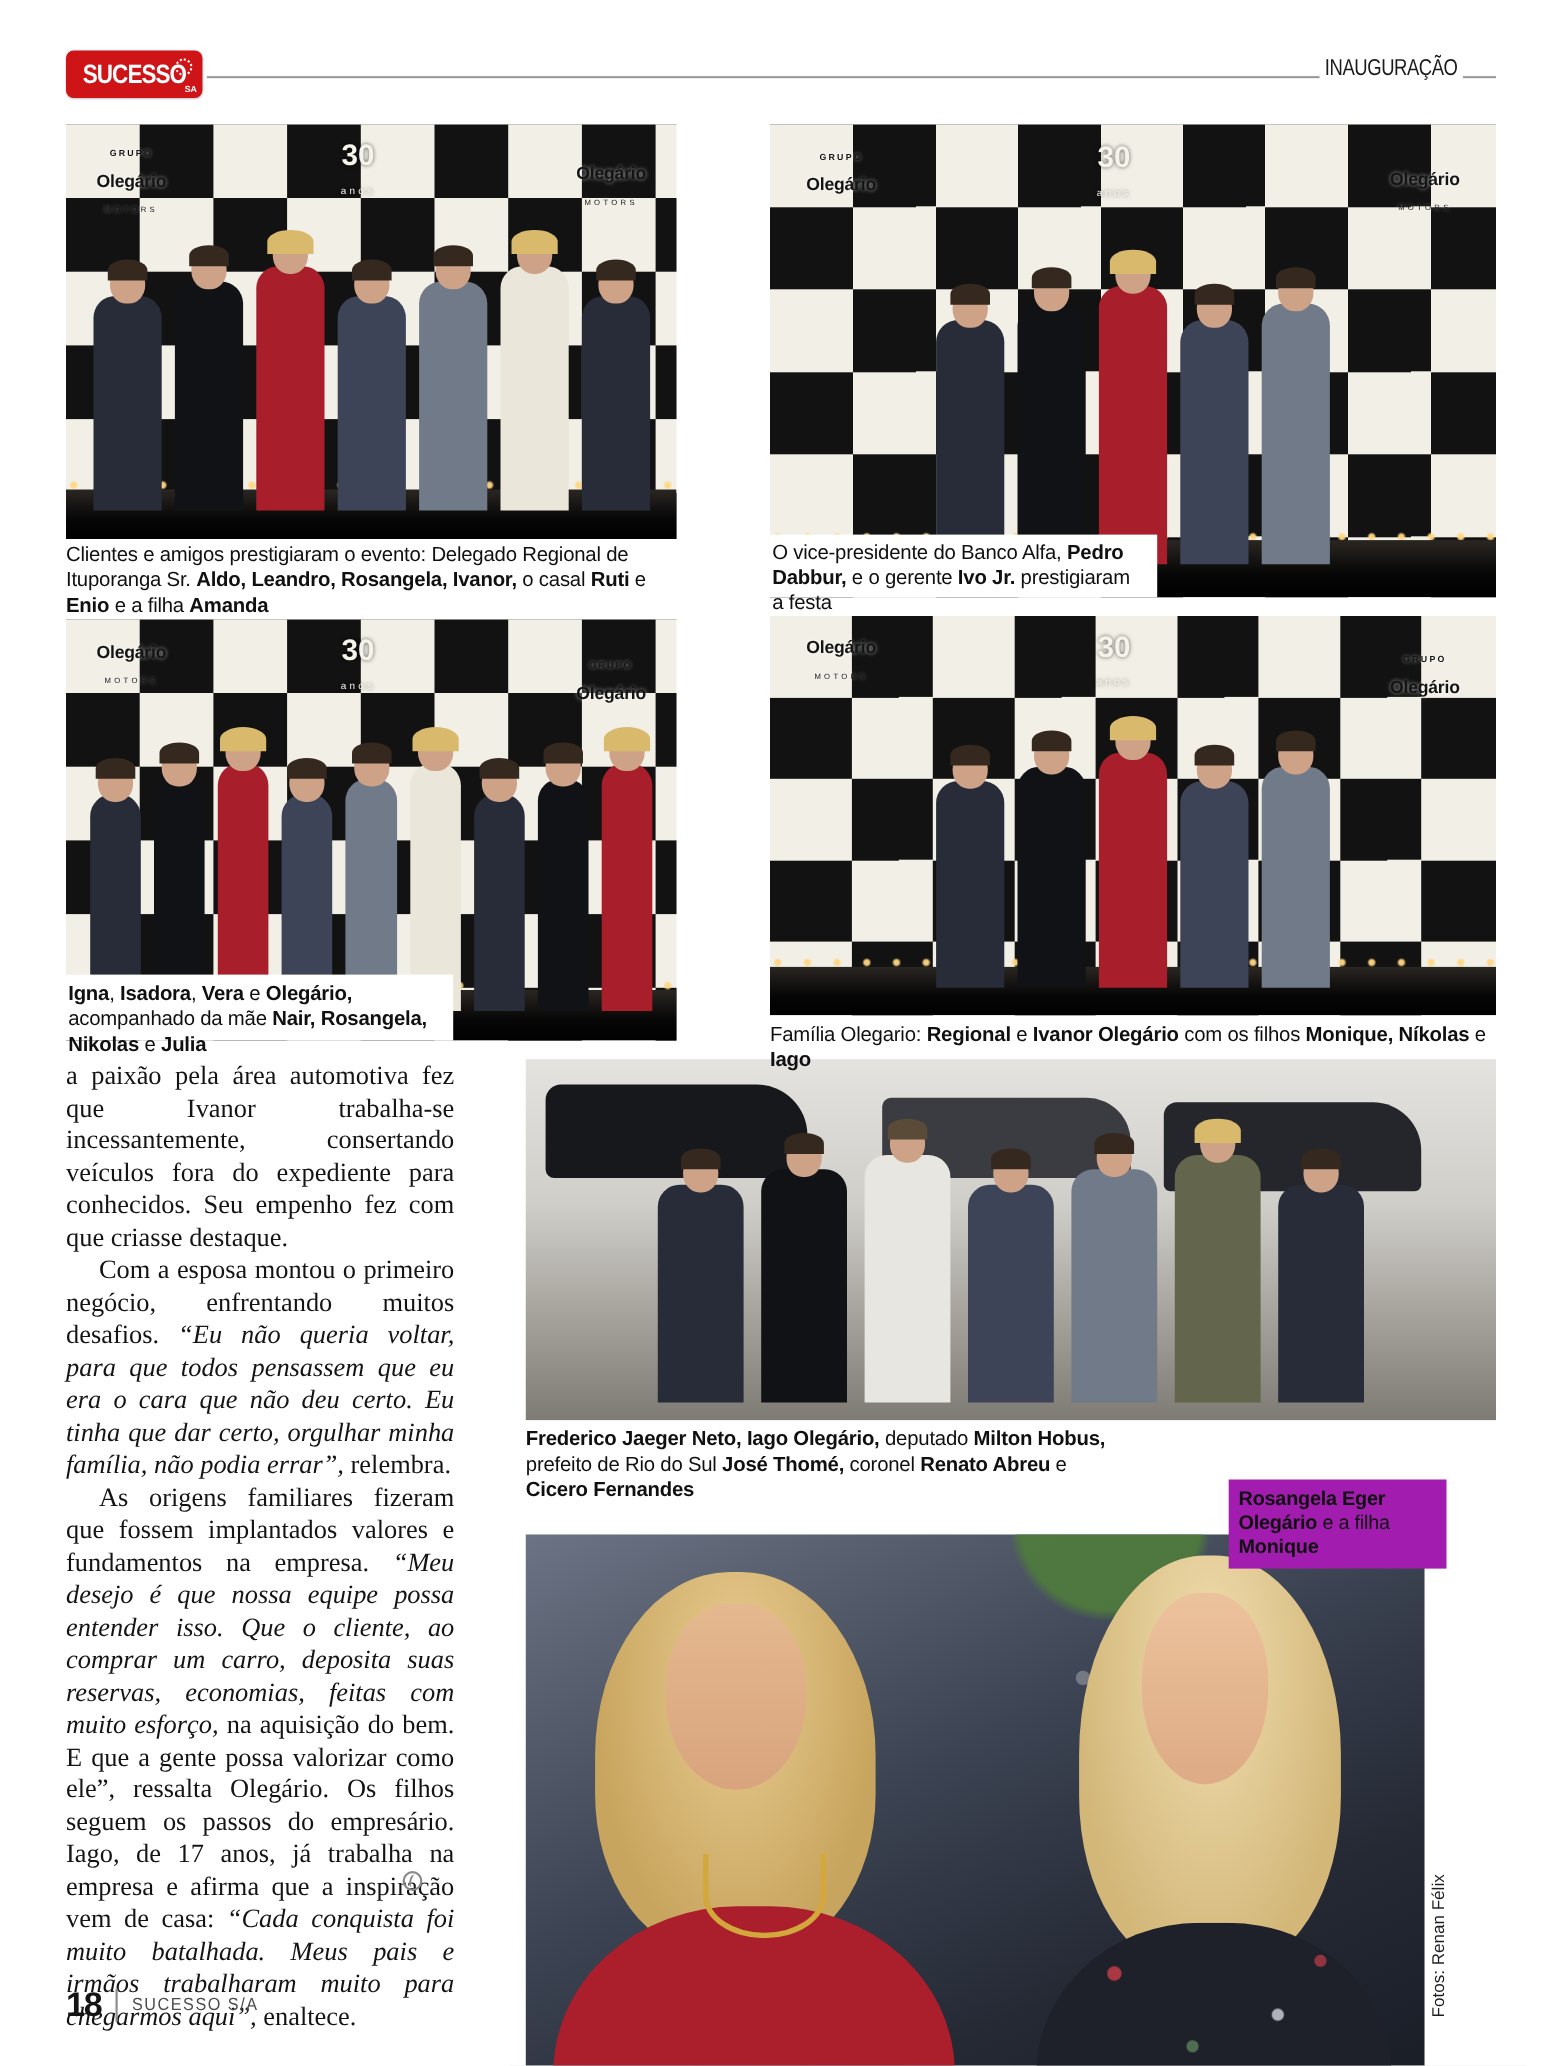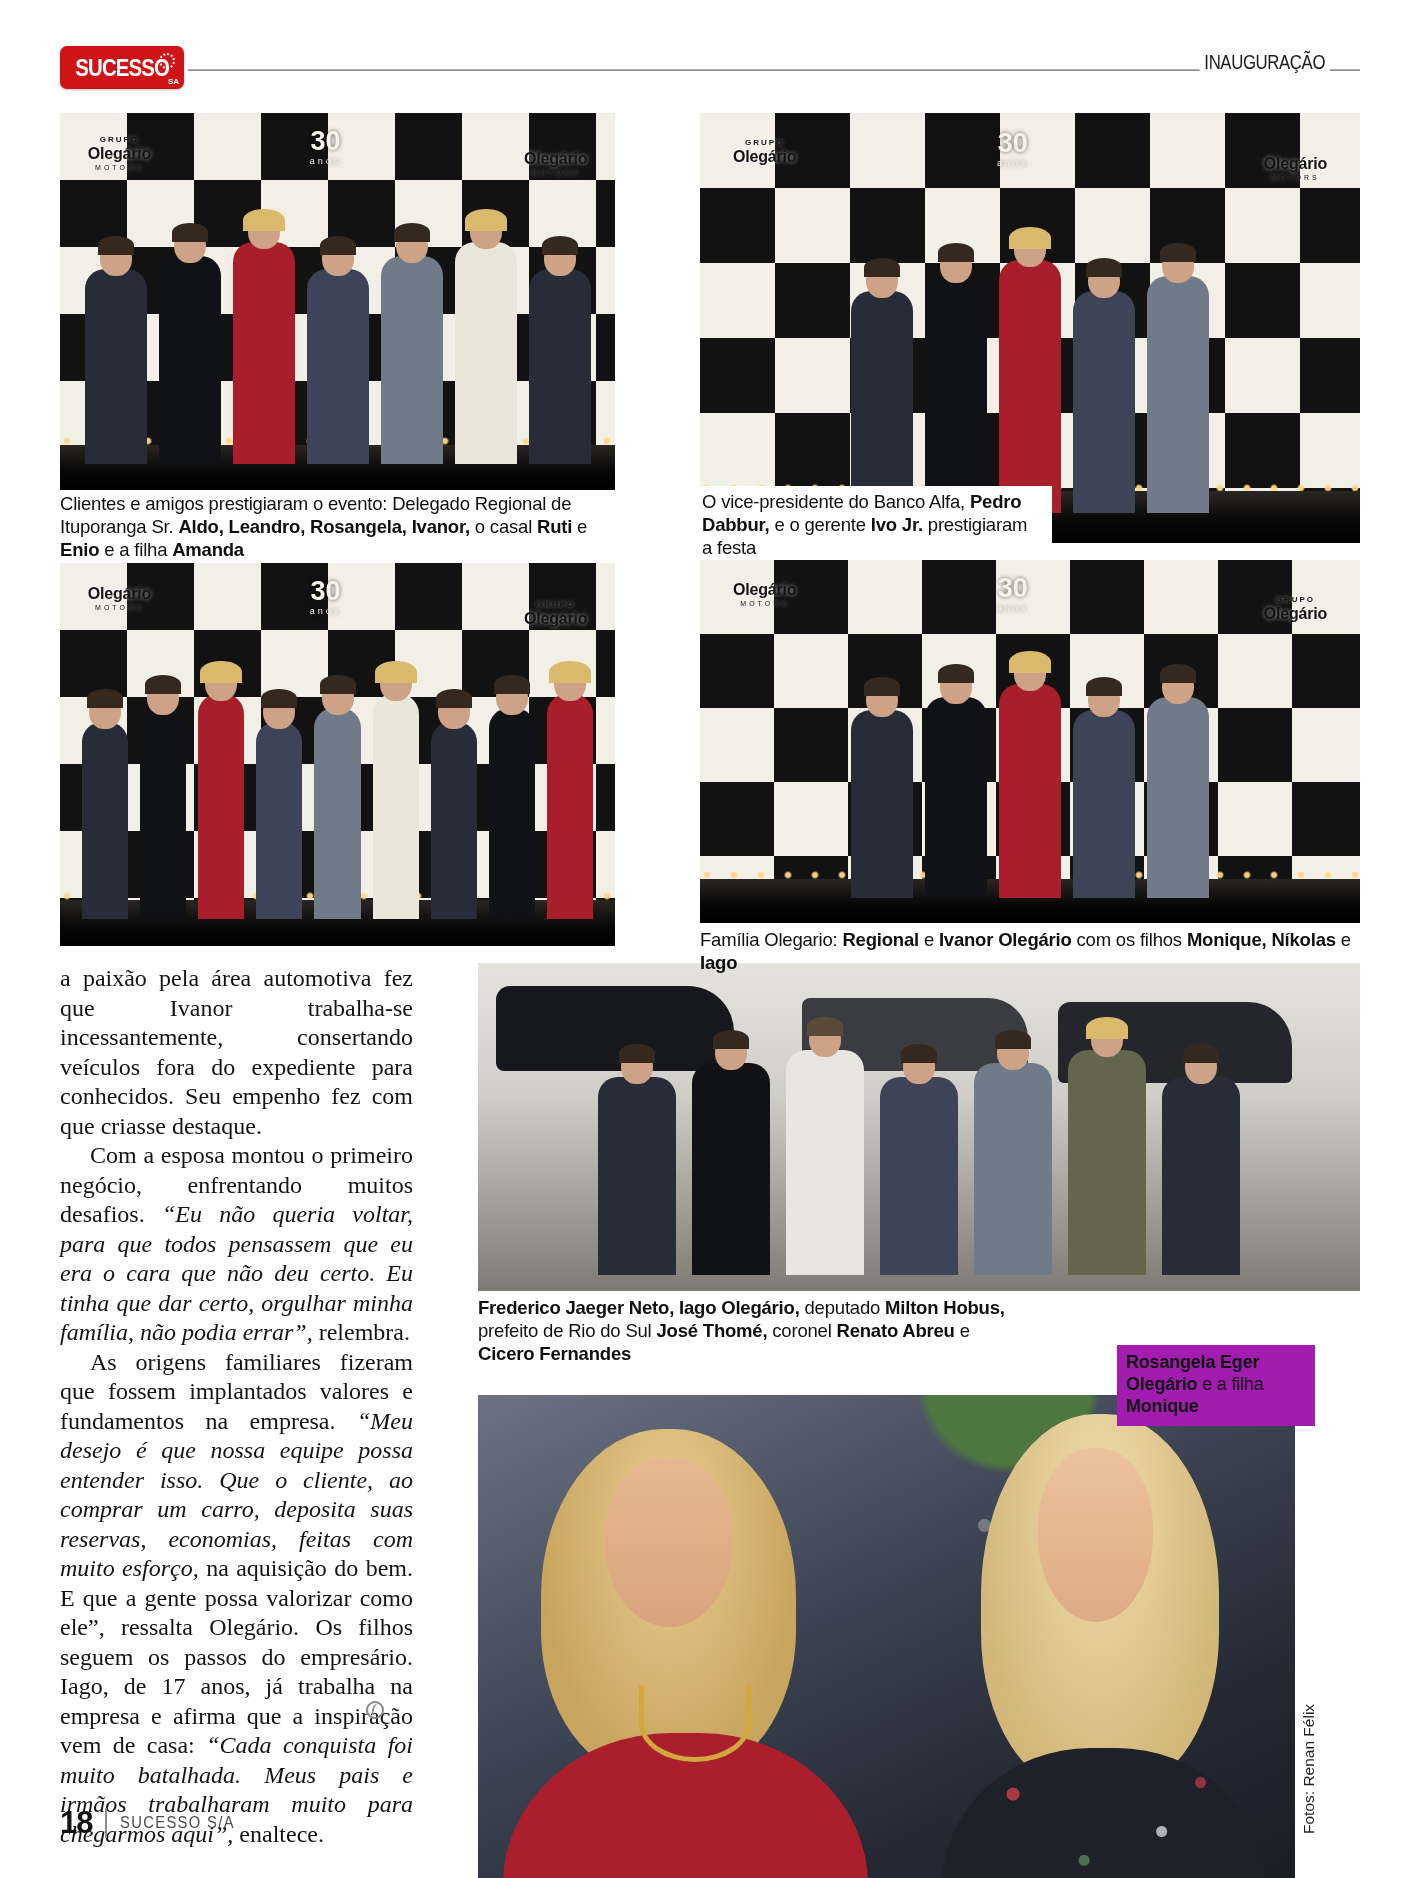--- a/index.html
+++ b/index.html
@@ -45,21 +45,21 @@
     position:absolute;left:0;right:0;bottom:0;height:12%;
     background:linear-gradient(#2a2username6,#060606 60%,#000);z-index:1;
     background:linear-gradient(#2a2622,#060606 60%,#000);
   }
   .photo .lights{
     position:absolute;left:0;right:0;bottom:11.5%;height:11px;z-index:1;
     background-image:radial-gradient(circle at 7px 5px,rgba(255,215,130,.95) 2.2px,rgba(255,215,130,0) 4.2px);
     background-size:27px 11px;background-repeat:repeat-x;
   }
   
-  .bl{position:absolute;z-index:1;display:flex;flex-direction:column;align-items:center;gap:2px;line-height:1;}
+  .bl{position:absolute;z-index:1;display:flex;flex-direction:column;align-items:center;gap:14px;line-height:1;}
   .bl .grupo{font-size:8px;letter-spacing:2px;font-weight:700;}
   .bl .brand{font-size:16px;font-weight:700;letter-spacing:-0.2px;}
   .bl .motors{font-size:7px;letter-spacing:3px;}
   .bl .num{font-size:27px;font-weight:700;}
   .bl .anos{font-size:9px;letter-spacing:3px;}
   .on-light{color:#141414;text-shadow:0 0 4px rgba(255,255,255,.6);}
   .on-dark{color:#f6f3ea;text-shadow:0 0 4px rgba(0,0,0,.6);}
   .p-a{left:5%;top:6%;}
   .p-b{left:45%;top:4%;}
   .p-c{right:5%;top:10%;}
@@ -332,20 +332,21 @@
     </div>
     <div class="woman woman-right">
       <div class="hair"></div>
       <div class="face"></div>
       <div class="body"></div>
     </div>
   </figure>
 
   <div class="cap cap-tl"><span>Clientes e amigos prestigiaram o evento: Delegado Regional de Ituporanga Sr. </span><span class="b">Aldo, Leandro, Rosangela, Ivanor,</span><span> o casal </span><span class="b">Ruti</span><span> e </span><span class="b">Enio</span><span> e a filha </span><span class="b">Amanda</span></div>
   <div class="cap cap-tr"><span>O vice-presidente do Banco Alfa, </span><span class="b">Pedro Dabbur,</span><span> e o gerente </span><span class="b">Ivo Jr.</span><span> prestigiaram a festa</span></div>
+  <div class="cap cap-ml"><span class="b">Igna</span><span>, </span><span class="b">Isadora</span><span>, </span><span class="b">Vera</span><span> e </span><span class="b">Olegário,</span><span> acompanhado da mãe </span><span class="b">Nair, Rosangela, Nikolas</span><span> e </span><span class="b">Julia</span></div>
   <div class="cap cap-mr"><span>Família Olegario: </span><span class="b">Regional</span><span> e </span><span class="b">Ivanor Olegário</span><span> com os filhos </span><span class="b">Monique, Níkolas</span><span> e </span><span class="b">Iago</span></div>
   <div class="cap cap-row3"><span class="b">Frederico Jaeger Neto, Iago Olegário,</span><span> deputado </span><span class="b">Milton Hobus,</span><span> prefeito de Rio do Sul </span><span class="b">José Thomé,</span><span> coronel </span><span class="b">Renato Abreu</span><span> e </span><span class="b">Cicero Fernandes</span></div>
   <div class="cap cap-bottom"><span class="b">Rosangela Eger Olegário</span><span> e a filha </span><span class="b">Monique</span></div>
 
   <div class="article">
     <p><span>a paixão pela área automotiva fez que Ivanor trabalha-se incessantemente, consertando veículos fora do expediente para conhecidos. Seu empenho fez com que criasse destaque.</span></p>
     <p><span>Com a esposa montou o primeiro negócio, enfrentando muitos desafios. </span><span class="i">“Eu não queria voltar, para que todos pensassem que eu era o cara que não deu certo. Eu tinha que dar certo, orgulhar minha família, não podia errar”,</span><span> relembra.</span></p>
     <p><span>As origens familiares fizeram que fossem implantados valores e fundamentos na empresa. </span><span class="i">“Meu desejo é que nossa equipe possa entender isso. Que o cliente, ao comprar um carro, deposita suas reservas, economias, feitas com muito esforço,</span><span> na aquisição do bem. E que a gente possa valorizar como ele”, ressalta Olegário. Os filhos seguem os passos do empresário. Iago, de 17 anos, já trabalha na empresa e afirma que a inspiração vem de casa: </span><span class="i">“Cada conquista foi muito batalhada. Meus pais e irmãos trabalharam muito para chegarmos aqui”,</span><span> enaltece.</span></p>
   </div>
   <span class="end-mark"></span>

